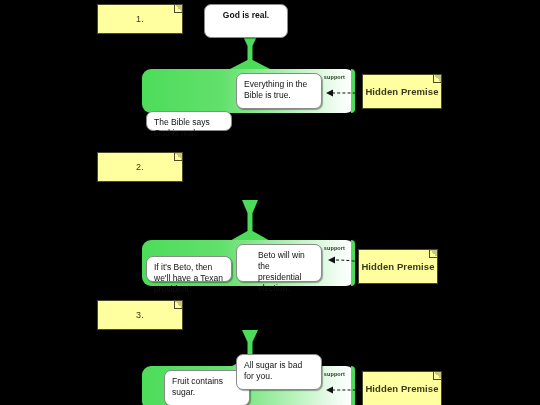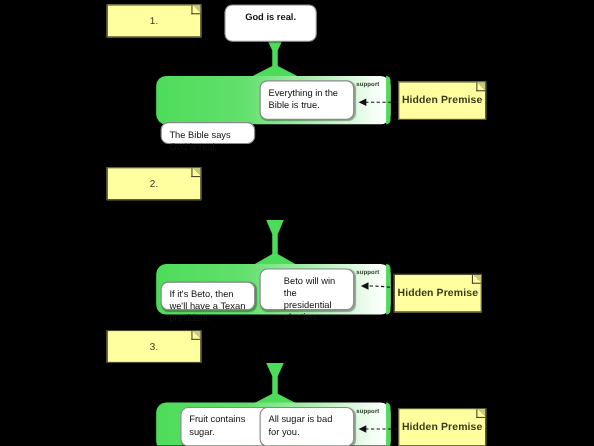--- a/index.html
+++ b/index.html
@@ -201,21 +201,21 @@
     <svg class="arrow-svg" style="left:184px; top:18px; width:72px; height:12px;" viewBox="0 0 72 12">
       <line x1="6" y1="6" x2="70" y2="6" stroke="#111111" stroke-width="1" stroke-dasharray="3,2.2"></line>
       <path d="M0,6 L7,2.6 L7,9.4 Z" fill="#111111"></path>
     </svg>
   </div>
 
   <div class="claim" style="left:164px; top:370px; width:86px; height:36px;">
     <span>Fruit contains sugar.</span>
   </div>
 
-  <div class="claim" style="left:236px; top:370px; width:86px; height:36px;">
+  <div class="claim" style="left:236px; top:354px; width:86px; height:36px;">
     <span>All sugar is bad for you.</span>
   </div>
 
   <div class="note note-hp" style="left:362px; top:371px; width:80px; height:35px;">
     <span class="fold"></span>
     <span>Hidden Premise</span>
   </div>
 
 </div>
 

